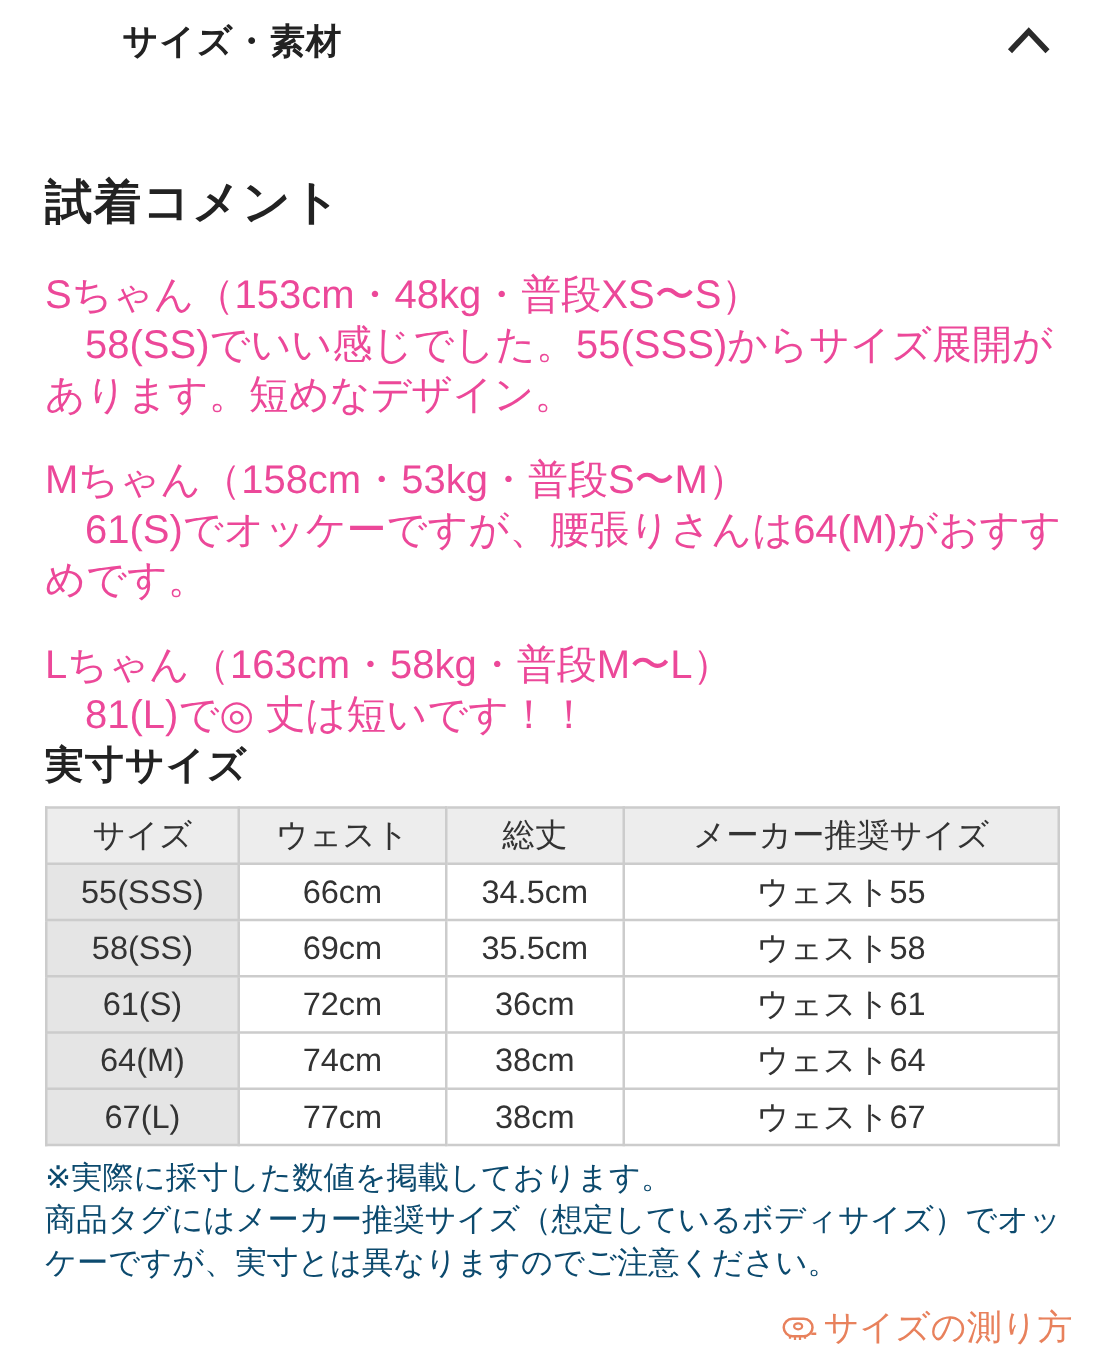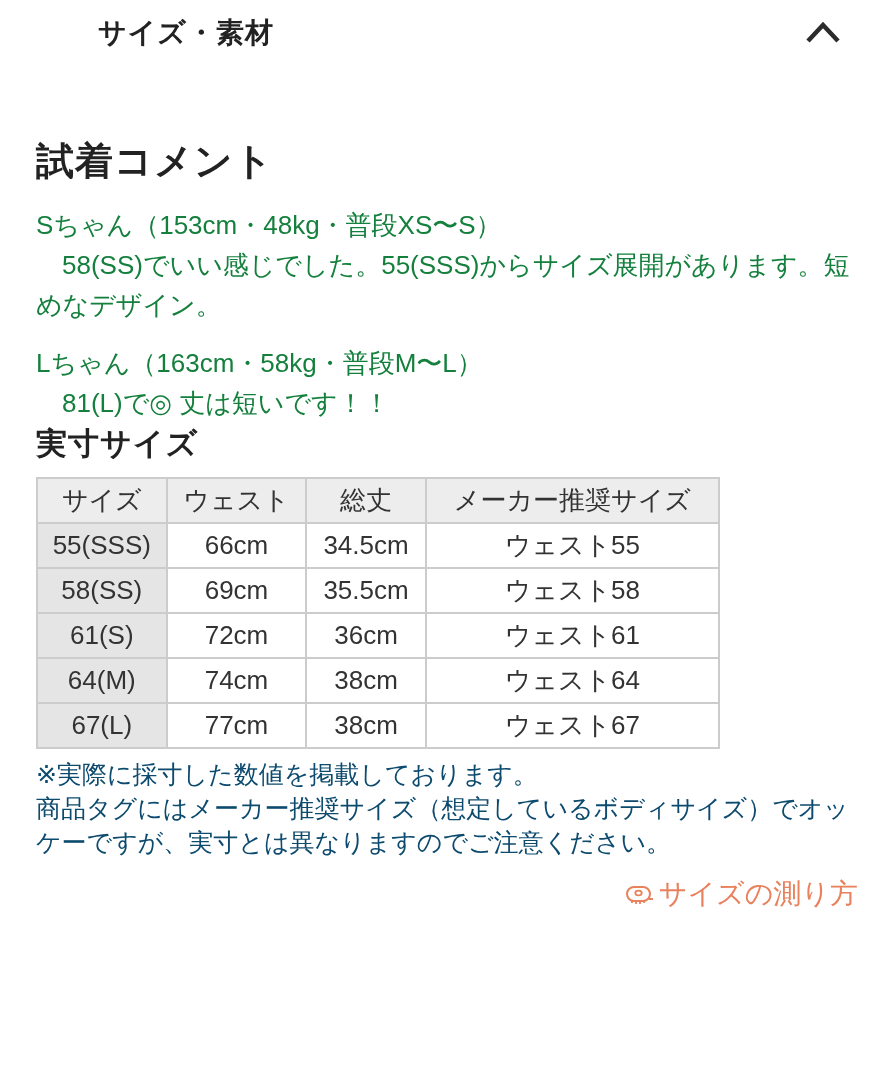--- a/index.html
+++ b/index.html
@@ -30,35 +30,35 @@
     padding: 0 24px 0 36px;
   }
   .fitting-heading {
     font-size: 38px;
     font-weight: bold;
     color: #222222;
     margin-top: 84px;
     letter-spacing: 1px;
   }
   .comment-block {
-    margin-top: 18px;
-    font-size: 26px;
+    margin-top: 28px;
+    font-size: 32px;
     line-height: 40px;
-    color: #15803d;
+    color: #ec4899;
   }
   .comment-model { display: block; }
   .comment-text { display: block; }
   .size-heading {
     font-size: 31px;
     font-weight: bold;
     color: #222222;
     letter-spacing: 1px;
   }
   table.size-table {
-    width: 684px;
+    width: 812px;
     margin-top: 12px;
     border-collapse: collapse;
     table-layout: fixed;
   }
   .size-table th, .size-table td {
     border: 2px solid #cccccc;
     text-align: center;
     vertical-align: middle;
     font-size: 26px;
     font-weight: normal;
@@ -110,20 +110,24 @@
 
 <div class="content">
 
   <h2 class="fitting-heading">試着コメント</h2>
 
   <div class="comment-block">
     <span class="comment-model">Sちゃん（153cm・48kg・普段XS〜S）</span>
     <span class="comment-text">　58(SS)でいい感じでした。55(SSS)からサイズ展開があります。短めなデザイン。</span>
   </div>
 
+  <div class="comment-block">
+    <span class="comment-model">Mちゃん（158cm・53kg・普段S〜M）</span>
+    <span class="comment-text">　61(S)でオッケーですが、腰張りさんは64(M)がおすすめです。</span>
+  </div>
 
   <div class="comment-block">
     <span class="comment-model">Lちゃん（163cm・58kg・普段M〜L）</span>
     <span class="comment-text">　81(L)で◎ 丈は短いです！！</span>
   </div>
 
   <h2 class="size-heading">実寸サイズ</h2>
 
   <table class="size-table">
     <colgroup>

